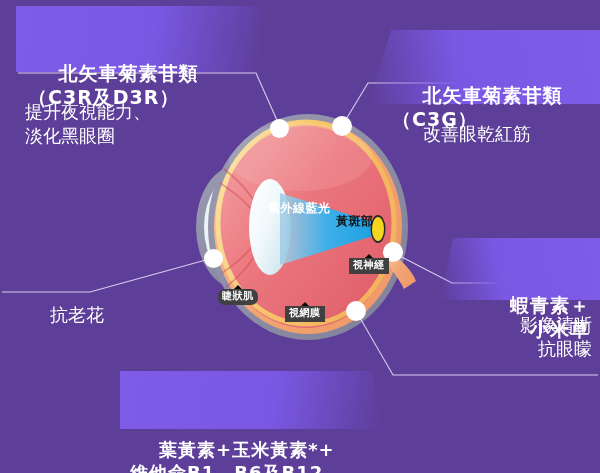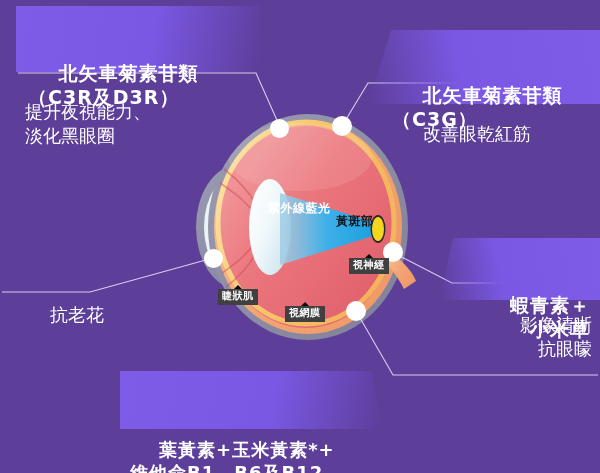--- a/index.html
+++ b/index.html
@@ -177,21 +177,21 @@
 
   <div class="plaintag" style="left:336px;top:174px;">黃斑部</div>
 
   <div class="conetxt" style="left:268px;top:200px;">紫外線藍光</div>
 
   <div class="tag" style="left:349px;top:258px;">
     <span class="nib"></span>
     <span>視神經</span>
   </div>
 
-  <div class="tag" style="left:218px;top:289px;">
+  <div class="tag" style="left:218px;top:289px;border-radius:7px;">
     <span class="nib"></span>
     <span>睫狀肌</span>
   </div>
 
   <div class="tag" style="left:285px;top:306px;">
     <span class="nib"></span>
     <span>視網膜</span>
   </div>
 
   <div class="dot" style="left:270px;top:119px;width:19px;height:19px;"></div>

